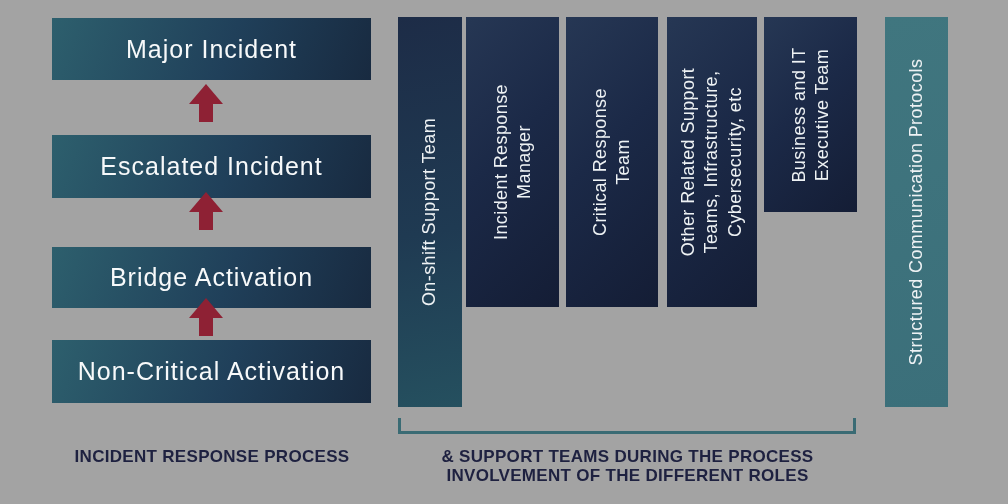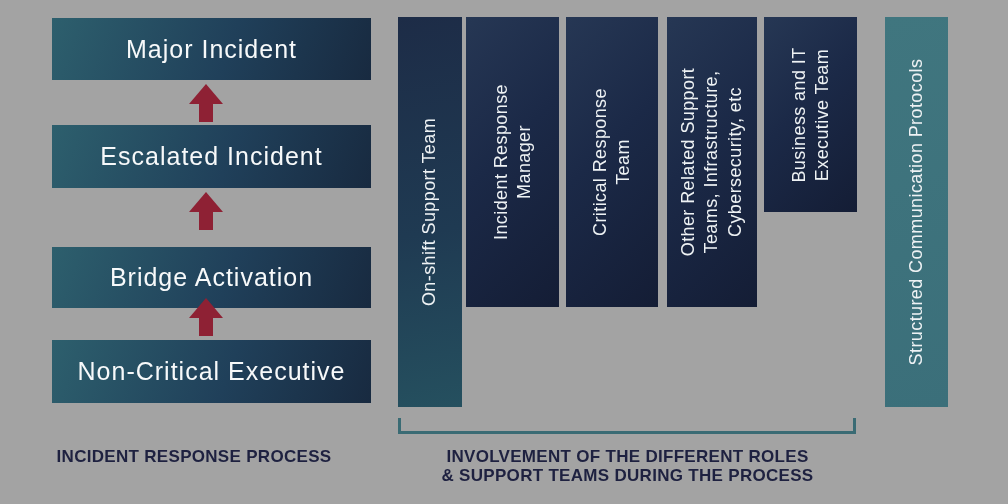--- a/index.html
+++ b/index.html
@@ -16,42 +16,42 @@
   .pbox {
     position:absolute; left:52px; width:319px;
     background:linear-gradient(110deg,#2d5f6d 0%,#20405a 55%,#182a40 100%);
     display:flex; align-items:center; justify-content:center;
   }
   .pbox span {
     color:#f7f9fa; font-size:25px; font-weight:400; letter-spacing:1px;
     white-space:nowrap;
   }
   .pbox-0 { top:18px;  height:62px; }
-  .pbox-1 { top:125px; height:63px; }
+  .pbox-1 { top:135px; height:63px; }
   .pbox-2 { top:247px; height:61px; }
   .pbox-3 { top:340px; height:63px; }
 
   .arrow { position:absolute; left:189px; width:34px; }
   .arrow .head {
     width:0; height:0; margin:0 auto;
     border-left:17px solid transparent;
     border-right:17px solid transparent;
     border-bottom:20px solid #8e2134;
   }
   .arrow .stem { width:14px; height:18px; margin:0 auto; background:#8e2134; }
   .arrow-0 { top:84px; }
   .arrow-1 { top:192px; }
   .arrow-2 { top:298px; }
 
   .caption {
     position:absolute; color:#1e2140; font-weight:700;
     font-size:17px; line-height:19px; letter-spacing:0.3px;
     text-align:center; white-space:nowrap;
   }
-  .caption-left  { left:24px;  width:340px; top:447px; }
+  .caption-left  { left:42px;  width:340px; top:447px; }
   .caption-right { left:397px; width:461px; top:447px; white-space:normal; }
 
   
   .vbar { position:absolute; top:17px; }
   .vbar-navy  { background:linear-gradient(135deg,#263754 0%,#1b2947 45%,#141d35 100%); }
   .vbar-shift { background:linear-gradient(170deg,#1d2c47 0%,#1f3a52 55%,#25505f 100%); }
   .vbar-teal  { background:linear-gradient(160deg,#40767f 0%,#3b6f7a 100%); }
   .vbar-0 { left:398px; width:64px; height:390px; }
   .vbar-1 { left:466px; width:93px; height:290px; }
   .vbar-2 { left:566px; width:92px; height:290px; }
@@ -95,21 +95,21 @@
     <div class="stem"></div>
   </div>
   <div class="pbox pbox-2">
     <span>Bridge Activation</span>
   </div>
   <div class="arrow arrow-2">
     <div class="head"></div>
     <div class="stem"></div>
   </div>
   <div class="pbox pbox-3">
-    <span>Non-Critical Executive</span>
+    <span>Non-Critical Activation</span>
   </div>
 
   <div class="caption caption-left">INCIDENT RESPONSE PROCESS</div>
 
   <div class="vbar vbar-0 vbar-shift">
     <div class="vtext" style="width:390px">On-shift Support Team</div>
   </div>
   <div class="vbar vbar-1 vbar-navy">
     <div class="vtext" style="width:290px">Incident Response
 Manager</div>
@@ -123,21 +123,21 @@
 Teams, Infrastructure,
 Cybersecurity, etc</div>
   </div>
   <div class="vbar vbar-4 vbar-navy">
     <div class="vtext" style="width:195px">Business and IT
 Executive Team</div>
   </div>
 
   <div class="bracket"></div>
   <div class="caption caption-right">
+    <div>&amp; SUPPORT TEAMS DURING THE PROCESS</div>
     <div>INVOLVEMENT OF THE DIFFERENT ROLES</div>
-    <div>&amp; SUPPORT TEAMS DURING THE PROCESS</div>
   </div>
 
   <div class="vbar vbar-5 vbar-teal">
     <div class="vtext" style="width:390px">Structured Communication Protocols</div>
   </div>
 
 </div>
 
 </body></html>

